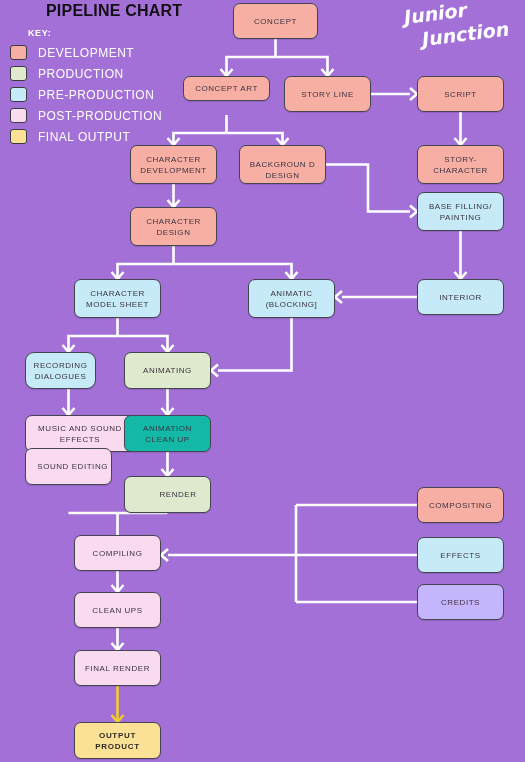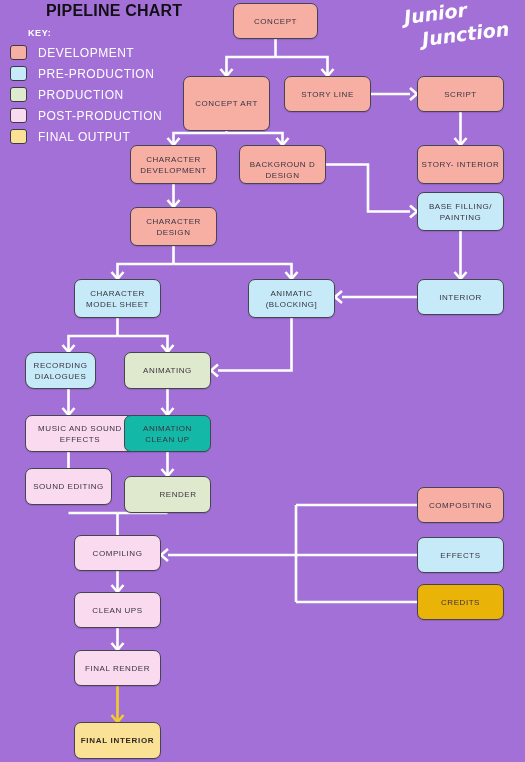--- a/index.html
+++ b/index.html
@@ -115,26 +115,26 @@
 
   <div class="chart-title">PIPELINE CHART</div>
 
   <div class="legend">
     <div class="legend-title">KEY:</div>
     <div class="legend-row">
       <span class="legend-swatch" style="background:#f7afa4"></span>
       <span class="legend-label">DEVELOPMENT</span>
     </div>
     <div class="legend-row">
+      <span class="legend-swatch" style="background:#dfe9cd"></span>
+      <span class="legend-label">PRODUCTION</span>
+    </div>
+    <div class="legend-row">
       <span class="legend-swatch" style="background:#c6eaf7"></span>
       <span class="legend-label">PRE-PRODUCTION</span>
-    </div>
-    <div class="legend-row">
-      <span class="legend-swatch" style="background:#dfe9cd"></span>
-      <span class="legend-label">PRODUCTION</span>
     </div>
     <div class="legend-row">
       <span class="legend-swatch" style="background:#f9daee"></span>
       <span class="legend-label">POST-PRODUCTION</span>
     </div>
     <div class="legend-row">
       <span class="legend-swatch" style="background:#fae196"></span>
       <span class="legend-label">FINAL OUTPUT</span>
     </div>
   </div>
@@ -203,37 +203,37 @@
       <path d="M117.5,628 L117.5,650" stroke="#ffffff" stroke-width="2.6" fill="none" stroke-linecap="butt" stroke-linejoin="miter"></path>
       <polyline points="111.5,643 117.5,650 123.5,643" stroke="#ffffff" stroke-width="2.6" fill="none" stroke-linecap="butt" stroke-linejoin="miter"></polyline>
       <path d="M117.5,686 L117.5,722" stroke="#f2cc2e" stroke-width="2.6" fill="none" stroke-linecap="butt" stroke-linejoin="miter"></path>
       <polyline points="111.5,715 117.5,722 123.5,715" stroke="#f2cc2e" stroke-width="2.6" fill="none" stroke-linecap="butt" stroke-linejoin="miter"></polyline>
     </svg>
 
   <div id="node-layer">
       <div class="node" style="left: 233px; top: 3px; width: 85px; height: 36px; background: rgb(247, 175, 164);">
         <span>CONCEPT</span>
       </div>
-      <div class="node" style="left: 183px; top: 76px; width: 87px; height: 55px; background: rgb(247, 175, 164);">
+      <div class="node" style="left: 183px; top: 76px; width: 87px; height: 25px; background: rgb(247, 175, 164);">
         <span>CONCEPT ART</span>
       </div>
       <div class="node" style="left: 284px; top: 76px; width: 87px; height: 36px; background: rgb(247, 175, 164);">
         <span>STORY LINE</span>
       </div>
       <div class="node" style="left: 417px; top: 76px; width: 87px; height: 36px; background: rgb(247, 175, 164);">
         <span>SCRIPT</span>
       </div>
       <div class="node" style="left: 130px; top: 145px; width: 87px; height: 39px; background: rgb(247, 175, 164);">
         <span>CHARACTER DEVELOPMENT</span>
       </div>
       <div class="node" style="left: 239px; top: 145px; width: 87px; height: 39px; background: rgb(247, 175, 164); align-items: flex-end;">
         <span>BACKGROUN D DESIGN</span>
       </div>
       <div class="node" style="left: 417px; top: 145px; width: 87px; height: 39px; background: rgb(247, 175, 164);">
-        <span>STORY- INTERIOR</span>
+        <span>STORY- CHARACTER</span>
       </div>
       <div class="node" style="left: 130px; top: 207px; width: 87px; height: 39px; background: rgb(247, 175, 164);">
         <span>CHARACTER DESIGN</span>
       </div>
       <div class="node" style="left: 417px; top: 192px; width: 87px; height: 39px; background: rgb(198, 234, 247);">
         <span>BASE FILLING/ PAINTING</span>
       </div>
       <div class="node" style="left: 74px; top: 279px; width: 87px; height: 39px; background: rgb(198, 234, 247);">
         <span>CHARACTER MODEL SHEET</span>
       </div>
@@ -248,42 +248,42 @@
       </div>
       <div class="node" style="left: 124px; top: 352px; width: 87px; height: 37px; background: rgb(223, 233, 205);">
         <span>ANIMATING</span>
       </div>
       <div class="node" style="left: 25px; top: 415px; width: 110px; height: 37px; background: rgb(249, 218, 238);">
         <span>MUSIC AND SOUND EFFECTS</span>
       </div>
       <div class="node" style="left: 124px; top: 415px; width: 87px; height: 37px; background: #14b8a6;">
         <span>ANIMATION CLEAN UP</span>
       </div>
-      <div class="node" style="left: 25px; top: 468px; width: 87px; height: 37px; background: rgb(249, 218, 238);">
+      <div class="node" style="left: 25px; top: 448px; width: 87px; height: 37px; background: rgb(249, 218, 238); justify-content: flex-end;">
         <span>SOUND EDITING</span>
       </div>
       <div class="node" style="left: 124px; top: 476px; width: 87px; height: 37px; background: rgb(223, 233, 205); padding-left: 24px;">
         <span>RENDER</span>
       </div>
       <div class="node" style="left: 417px; top: 487px; width: 87px; height: 36px; background: rgb(247, 175, 164);">
         <span>COMPOSITING</span>
       </div>
       <div class="node" style="left: 74px; top: 535px; width: 87px; height: 36px; background: rgb(249, 218, 238);">
         <span>COMPILING</span>
       </div>
       <div class="node" style="left: 417px; top: 537px; width: 87px; height: 36px; background: rgb(198, 234, 247);">
         <span>EFFECTS</span>
       </div>
       <div class="node" style="left: 74px; top: 592px; width: 87px; height: 36px; background: rgb(249, 218, 238);">
         <span>CLEAN UPS</span>
       </div>
-      <div class="node" style="left: 417px; top: 584px; width: 87px; height: 36px; background: #eab308;">
+      <div class="node" style="left: 417px; top: 584px; width: 87px; height: 36px; background: #c4b5fd;">
         <span>CREDITS</span>
       </div>
       <div class="node" style="left: 74px; top: 650px; width: 87px; height: 36px; background: rgb(249, 218, 238);">
         <span>FINAL RENDER</span>
       </div>
       <div class="node final" style="left: 74px; top: 722px; width: 87px; height: 37px; background: rgb(250, 225, 150);">
-        <span>FINAL INTERIOR</span>
+        <span>OUTPUT PRODUCT</span>
       </div>
     </div>
 
 </div>
 
 </body></html>

